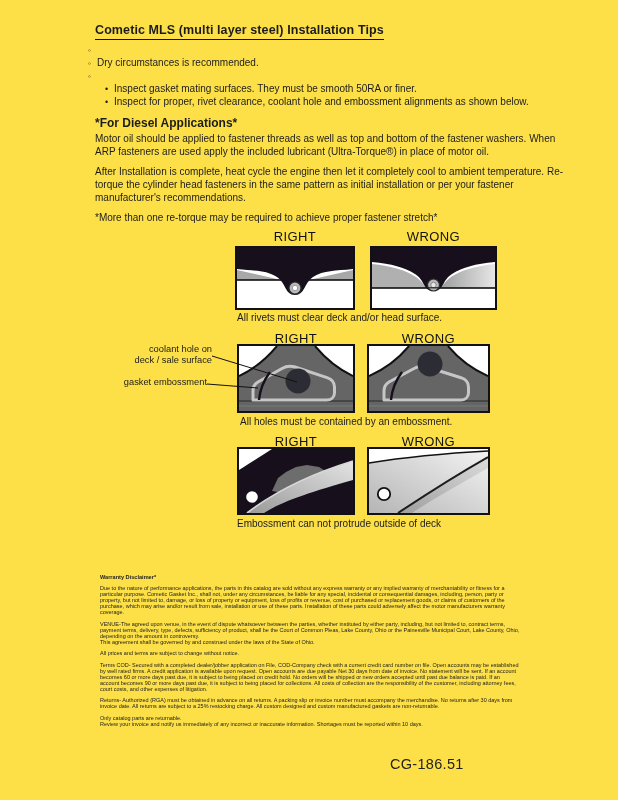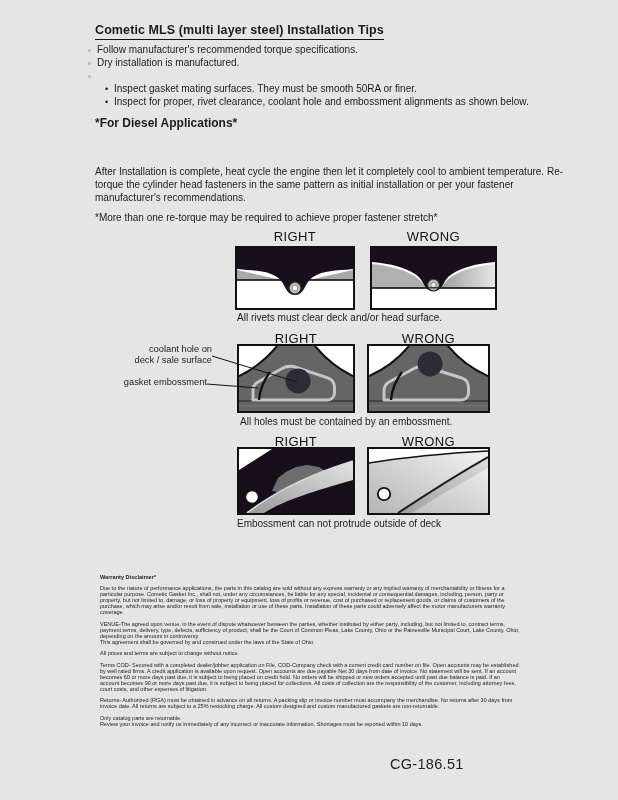--- a/index.html
+++ b/index.html
@@ -1,18 +1,18 @@
 <!DOCTYPE html>
 <html><head>
 <meta charset="utf-8">
 <style>
   * { margin:0; padding:0; box-sizing:border-box; }
   html,body { background:#fff; }
   .page {
-    position:relative; width:618px; height:800px; background:#e5e5e5;
+    position:relative; width:618px; height:800px; background:#fde047;
     font-family:"Liberation Sans", sans-serif; color:#1c1c1c; overflow:hidden;
   }
   .abs { position:absolute; }
 
   .title {
     left:95px; top:23px; font-size:12.5px; font-weight:bold;
     border-bottom:1.6px solid #111; padding-bottom:2px; letter-spacing:0.1px;
   }
 
   .bullets { left:88px; top:44px; width:480px; font-size:10px; }
@@ -62,40 +62,40 @@
 </head>
 <body>
 
 <div class="page">
 
   <div class="abs title">Cometic MLS (multi layer steel) Installation Tips</div>
 
   <div class="abs bullets">
     <div class="b-row">
       <span class="b-mark">◦</span>
-      <span>Follow manufacturer's recommended torque specifications.</span>
     </div>
     <div class="b-row">
       <span class="b-mark">◦</span>
-      <span>Dry installation is manufactured.</span>
+      <span>Dry circumstances is recommended.</span>
     </div>
     <div class="b-row">
       <span class="b-mark">◦</span>
     </div>
     <div class="b-row b-sub">
       <span class="b-mark">•</span>
       <span>Inspect gasket mating surfaces.  They must be smooth 50RA or finer.</span>
     </div>
     <div class="b-row b-sub">
       <span class="b-mark">•</span>
       <span>Inspect for proper, rivet clearance, coolant hole and embossment alignments as shown below.</span>
     </div>
   </div>
 
   <div class="abs diesel-head">*For Diesel Applications*</div>
+  <div class="abs para p1">Motor oil should be applied to fastener threads as well as top and bottom of the fastener washers. When ARP fasteners are used apply the included lubricant (Ultra-Torque®) in place of motor oil.</div>
   <div class="abs para p2">After Installation is complete, heat cycle the engine then let it completely cool to ambient temperature. Re-torque the cylinder head fasteners in the same pattern as initial installation or per your fastener manufacturer's recommendations.</div>
   <div class="abs para p3">*More than one re-torque may be required to achieve proper fastener stretch*</div>
 
   <div class="abs dg-head h-r1-right">RIGHT</div>
   <div class="abs dg-head h-r1-wrong">WRONG</div>
 
   <div class="abs panel pn-r1-right">
     <svg viewBox="0 0 116 60" preserveAspectRatio="none">
       <rect width="116" height="60" fill="#ffffff"></rect>
       <polygon points="0,22 44,32 0,32" fill="#a8a8a8"></polygon>

